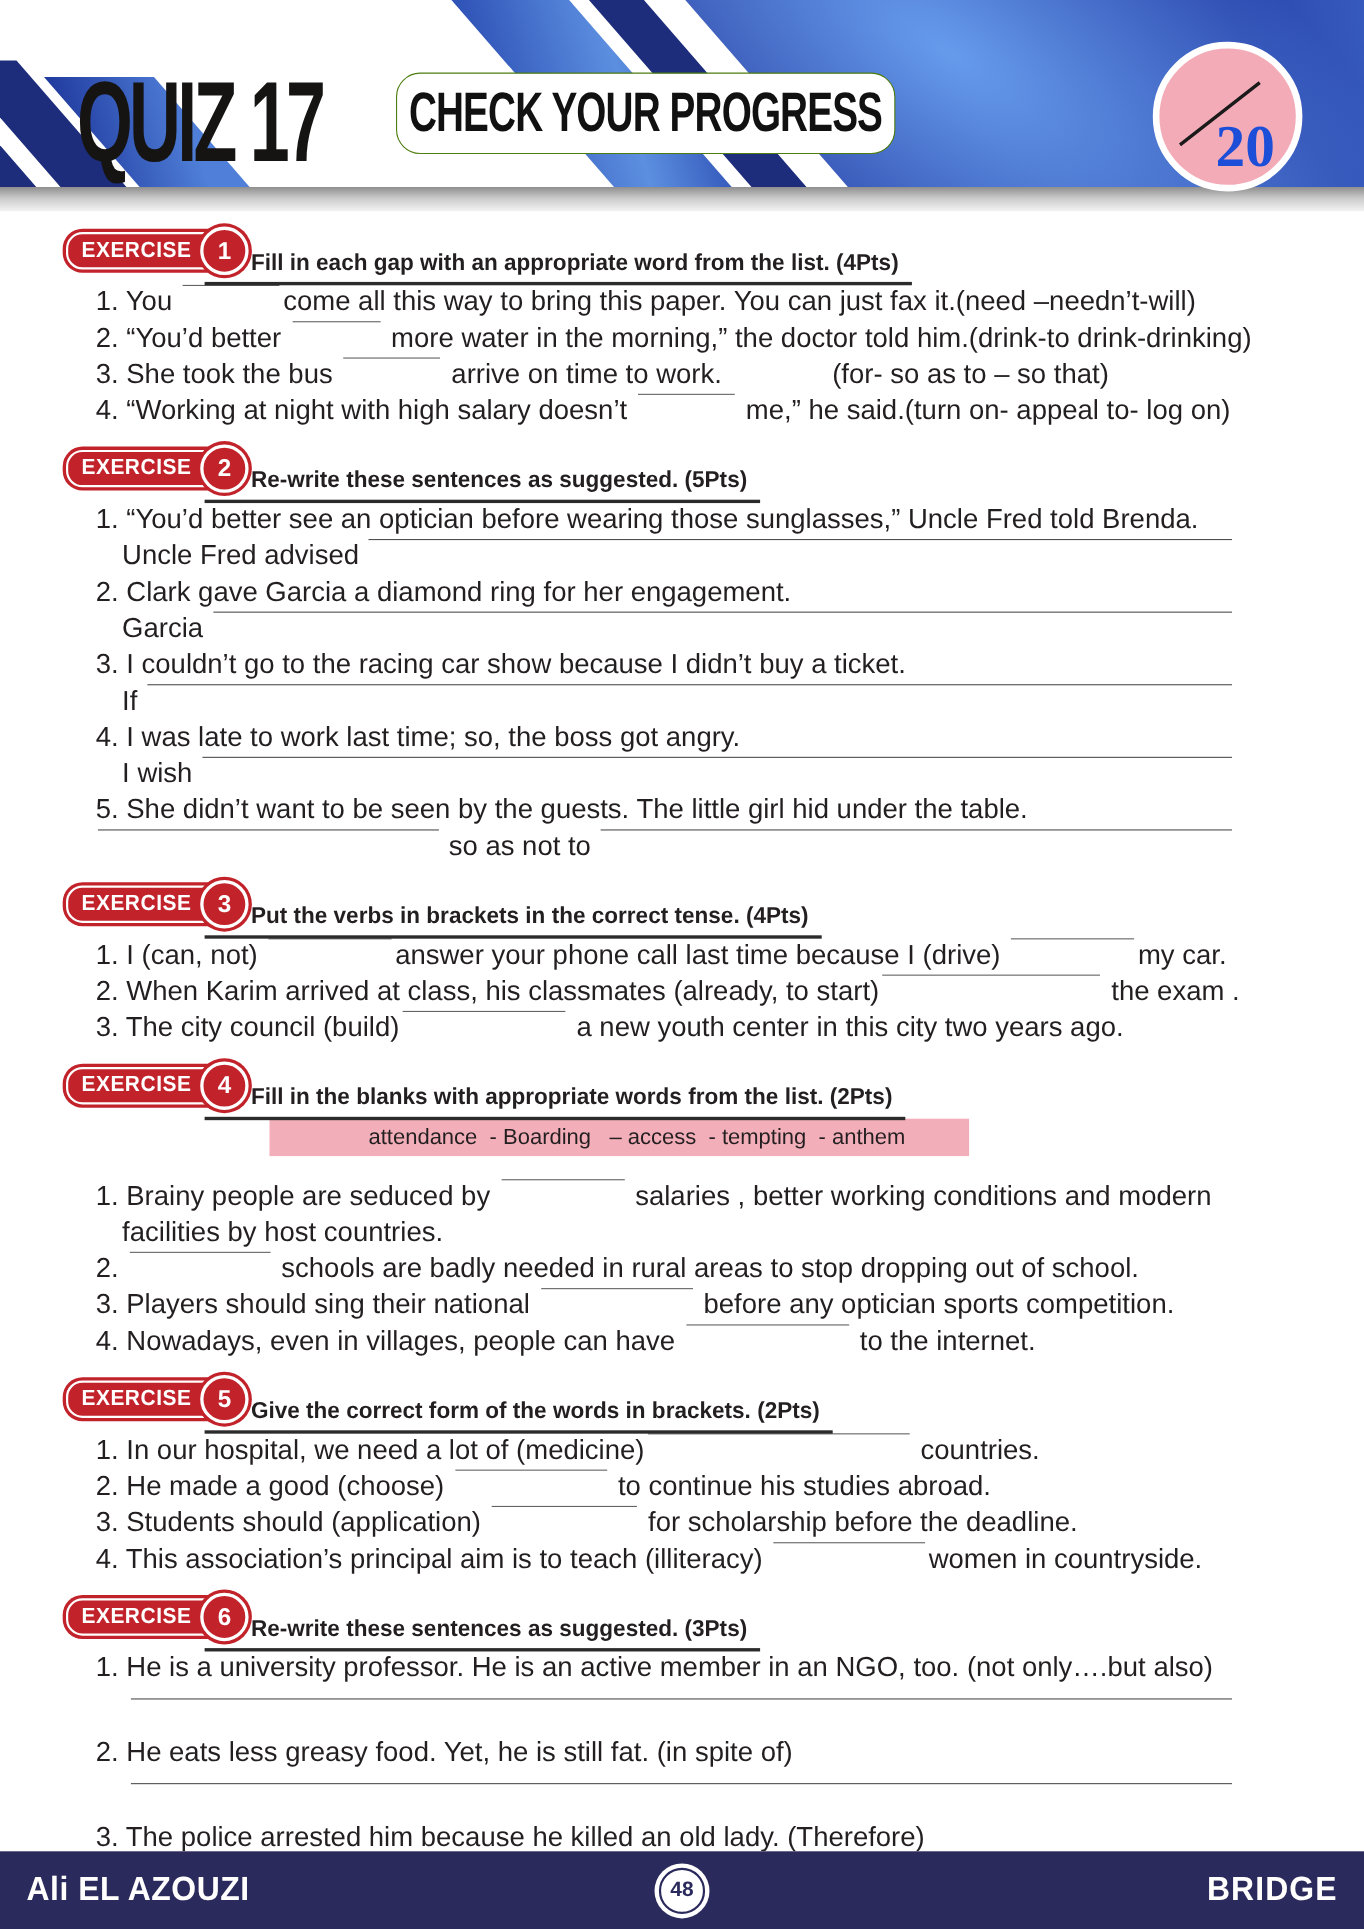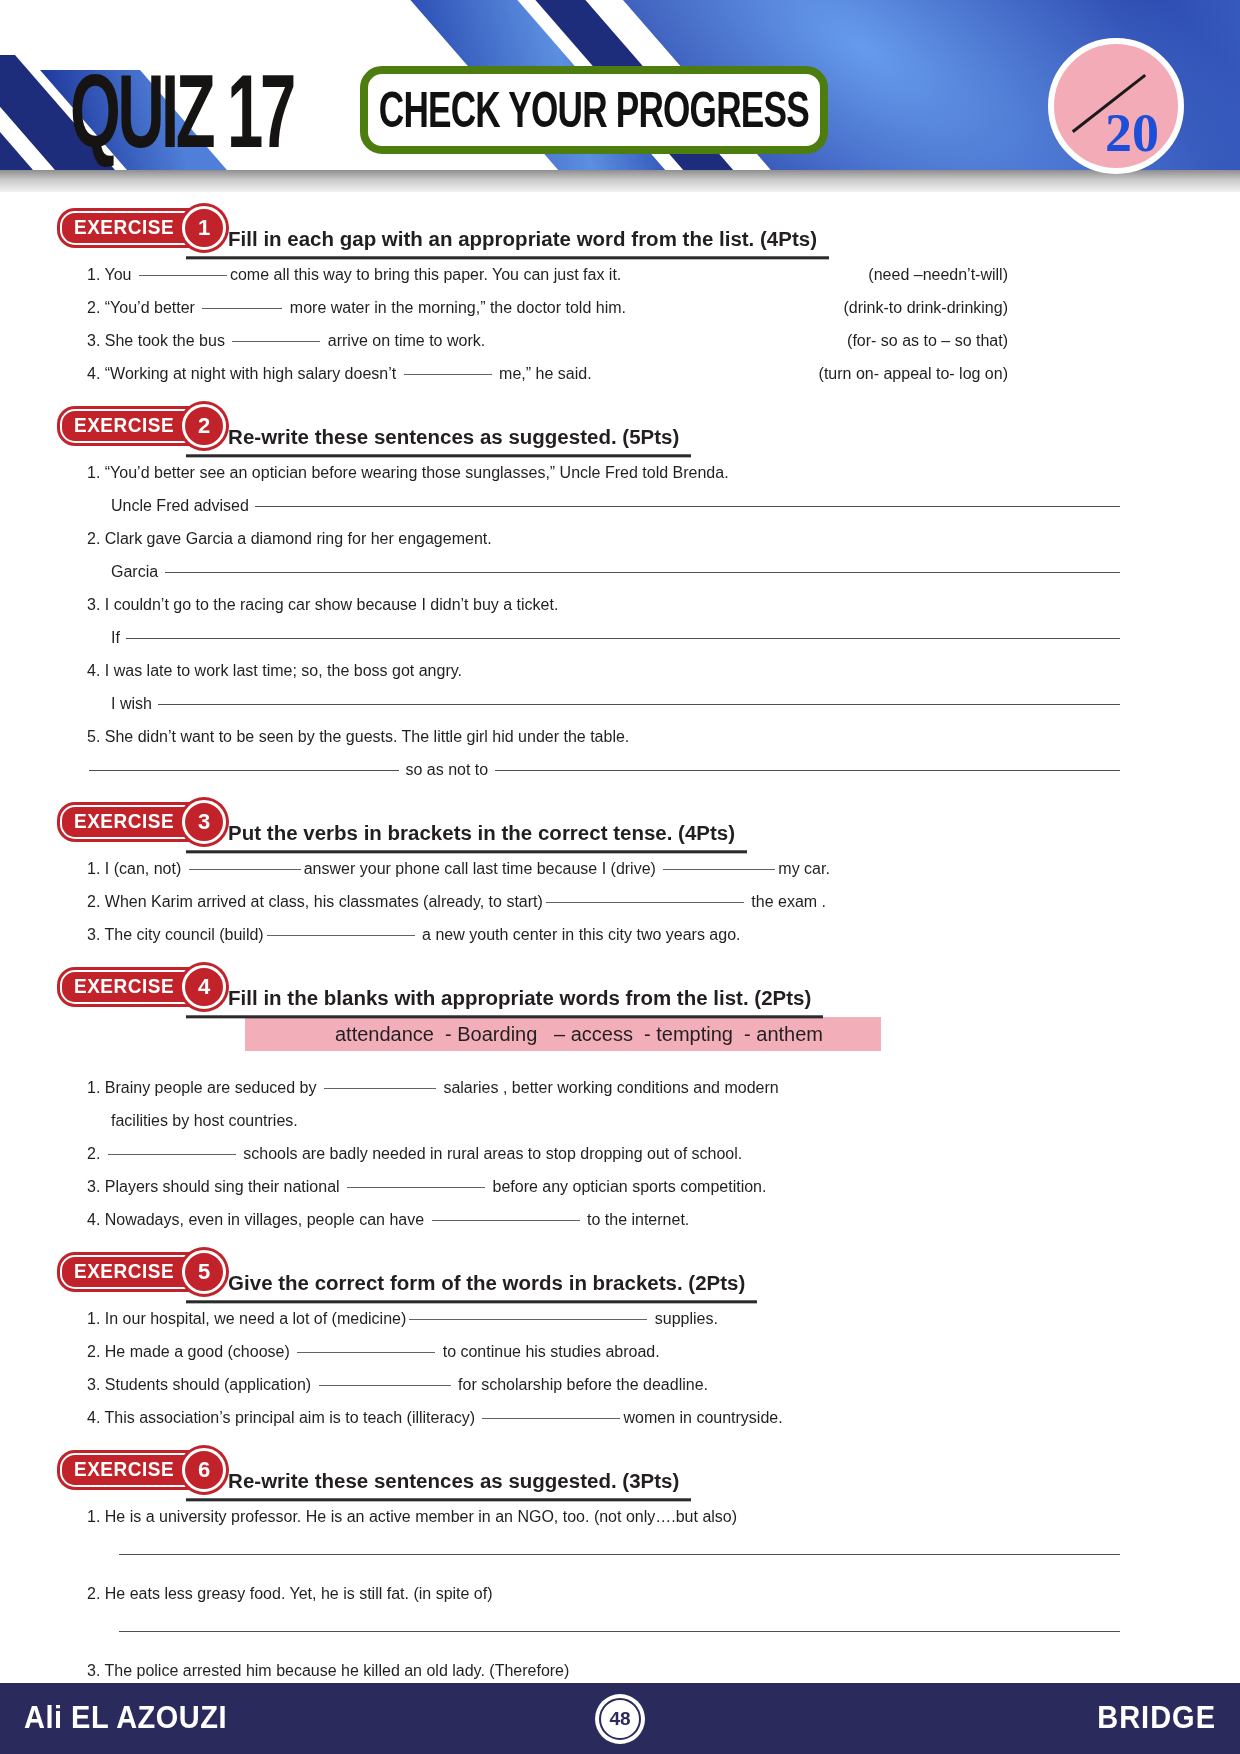--- a/index.html
+++ b/index.html
@@ -17,42 +17,42 @@
         radial-gradient(circle at 72% 75%, rgba(90,140,230,.8) 0%, rgba(90,140,230,0) 42%),
         linear-gradient(135deg,#24379b 0%,#2c4cb4 55%,#1f3190 100%);}
   .s1{top:-20px;left:393px;width:107px;height:230px;background:linear-gradient(120deg,#2a4cb2 0%,#5c8fe0 60%,#2a4cb2 100%);}
   .s2{top:-20px;left:518px;width:50px;height:230px;background:var(--stripe-navy);}
   .s3{top:55px;left:-115px;width:48px;height:140px;background:var(--stripe-navy);}
   .s4{top:55px;left:-45px;width:60px;height:140px;background:var(--stripe-navy);}
   .s5{top:70px;left:40px;width:100px;height:125px;background:linear-gradient(120deg,#203a9e,#4f7fd8 70%);}
   .quiz-title{position:absolute;left:70px;top:52px;font-size:96px;font-weight:bold;
       letter-spacing:-5px;transform:scale(.68,1.08);transform-origin:left top;white-space:nowrap;color:#161413;}
   .banner-box{position:absolute;left:360px;top:66px;width:452px;height:72px;background:#fff;
-      border:8px solid #4d7c0f;border-radius:22px;display:flex;align-items:center;justify-content:center;z-index:3;}
+      border:1px solid #4d7c0f;border-radius:22px;display:flex;align-items:center;justify-content:center;z-index:3;}
   .banner-text{font-size:44px;font-weight:bold;letter-spacing:-1px;transform:scale(.8,1.15);white-space:nowrap;color:#111;}
   .gray-band{height:22px;background:linear-gradient(to bottom,#8e8e8e 0%,#c9c9c9 45%,#f3f3f3 100%);}
   .score-circle{position:absolute;top:38px;right:56px;width:124px;height:124px;border-radius:50%;
       background:var(--pink);border:6px solid #fff;z-index:5;}
   .score-slash{position:absolute;top:47%;left:7%;width:74%;height:3px;background:#1a1a1a;transform:rotate(-38deg);}
   .score-num{position:absolute;right:19px;bottom:4px;font-family:"Liberation Serif",serif;font-weight:bold;font-size:54px;color:#1d4ed8;}
 
   
   .content{flex:1 1 auto;overflow:hidden;padding:14px 118px 0 57px;}
   .ex{margin-bottom:14px;}
   .ex-hdr{display:flex;align-items:center;height:44px;margin-bottom:8px;}
   .badge{position:relative;z-index:2;background:var(--red);height:40px;border-radius:18px;
       padding:0 36px 0 17px;display:flex;align-items:center;flex:0 0 auto;}
   .badge::before{content:"";position:absolute;inset:3px;border:2px solid #fff;border-radius:15px;}
   .badge-label{color:#fff;font-weight:bold;font-size:19px;letter-spacing:.5px;transform:scaleY(1.05);}
   .badge-num{position:absolute;right:-16px;top:50%;transform:translateY(-50%);width:38px;height:38px;
       background:var(--red);border:3px solid #fff;border-radius:50%;box-shadow:0 0 0 3px var(--red);
       color:#fff;font-weight:bold;font-size:22px;display:flex;align-items:center;justify-content:center;z-index:2;}
   .ex-title{font-weight:bold;font-size:20.5px;border-bottom:3px solid #2b2b2b;
       padding:2px 12px 5px 42px;margin-left:-24px;white-space:nowrap;transform:scaleY(1.02);margin-top:28px;}
-  .line{display:flex;align-items:center;min-height:33px;font-size:16px;line-height:33px;padding-left:30px;}
+  .line{display:flex;align-items:flex-start;min-height:33px;font-size:25px;line-height:33px;padding-left:30px;}
   .line.ind{padding-left:54px;}
   .line.gap{margin:10px 0 12px 30px;min-height:22px;}
   .txt{white-space:pre;}
   .blank{flex:0 0 auto;height:1px;border-bottom:1.8px solid #636363;margin:0 3px;}
   .fill{flex:1 1 auto;height:1px;border-bottom:1.6px solid #4f4f4f;margin:0 2px;}
   .hint{margin-left:auto;padding-right:114px;white-space:pre;}
   .wordlist{margin:2px 0 20px 188px;width:604px;height:34px;background:var(--pinkbox);
       display:flex;align-items:center;justify-content:center;font-size:20px;white-space:pre;padding-left:32px;}
 
   
@@ -230,21 +230,21 @@
         <div class="ex-hdr">
           <div class="badge">
             <span class="badge-label">EXERCISE</span>
             <span class="badge-num">5</span>
           </div>
           <div class="ex-title">Give the correct form of the words in brackets. (2Pts)</div>
         </div>
         <div class="line">
           <span class="txt">1. In our hospital, we need a lot of (medicine)</span>
           <span class="blank" style="width: 238px;"></span>
-          <span class="txt"> supplies.</span>
+          <span class="txt"> countries.</span>
         </div>
         <div class="line">
           <span class="txt">2. He made a good (choose) </span>
           <span class="blank" style="width: 138px;"></span>
           <span class="txt"> to continue his studies abroad.</span>
         </div>
         <div class="line">
           <span class="txt">3. Students should (application) </span>
           <span class="blank" style="width: 132px;"></span>
           <span class="txt"> for scholarship before the deadline.</span>

